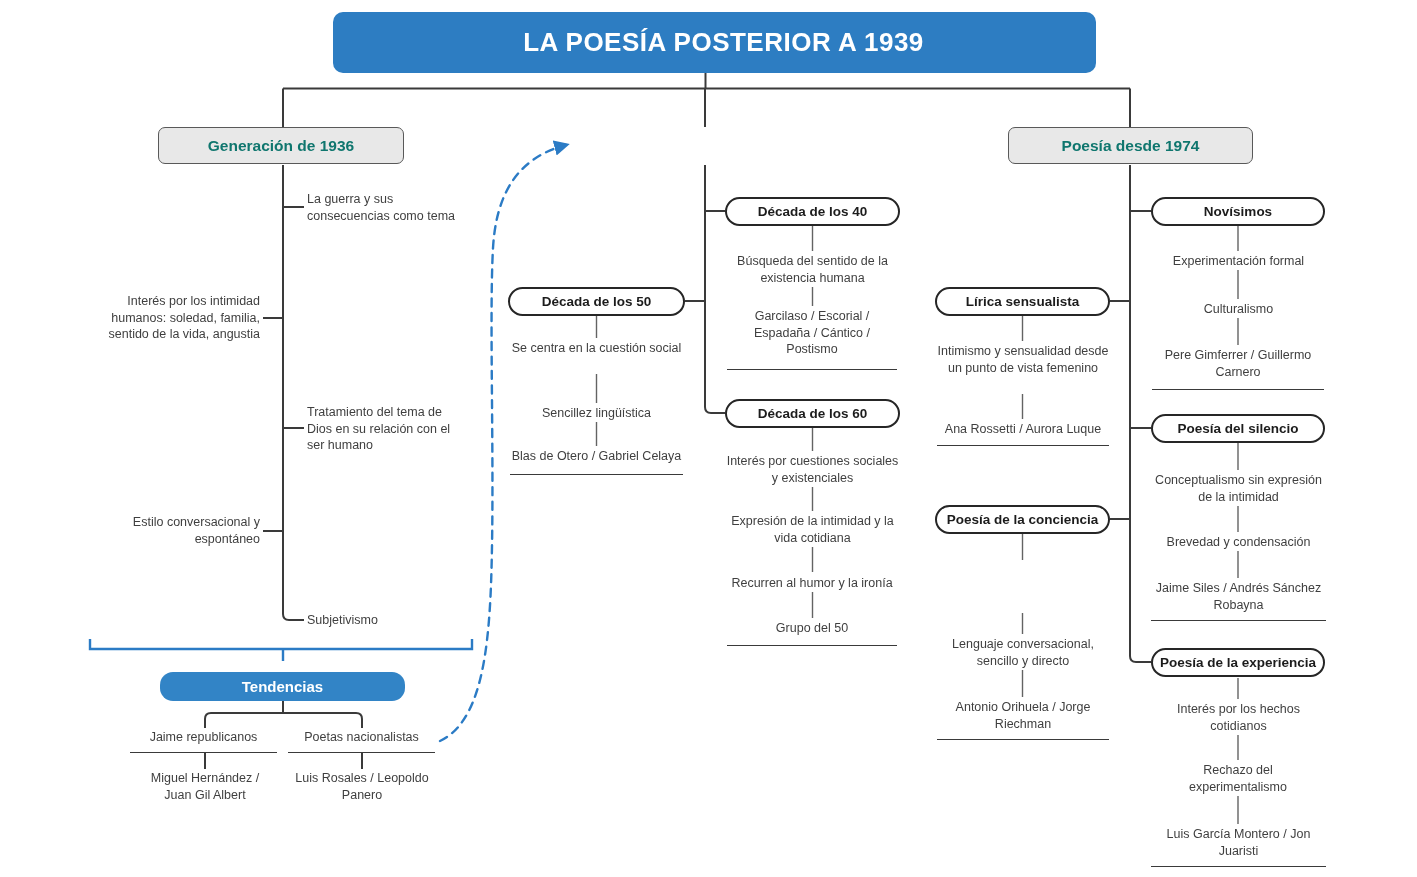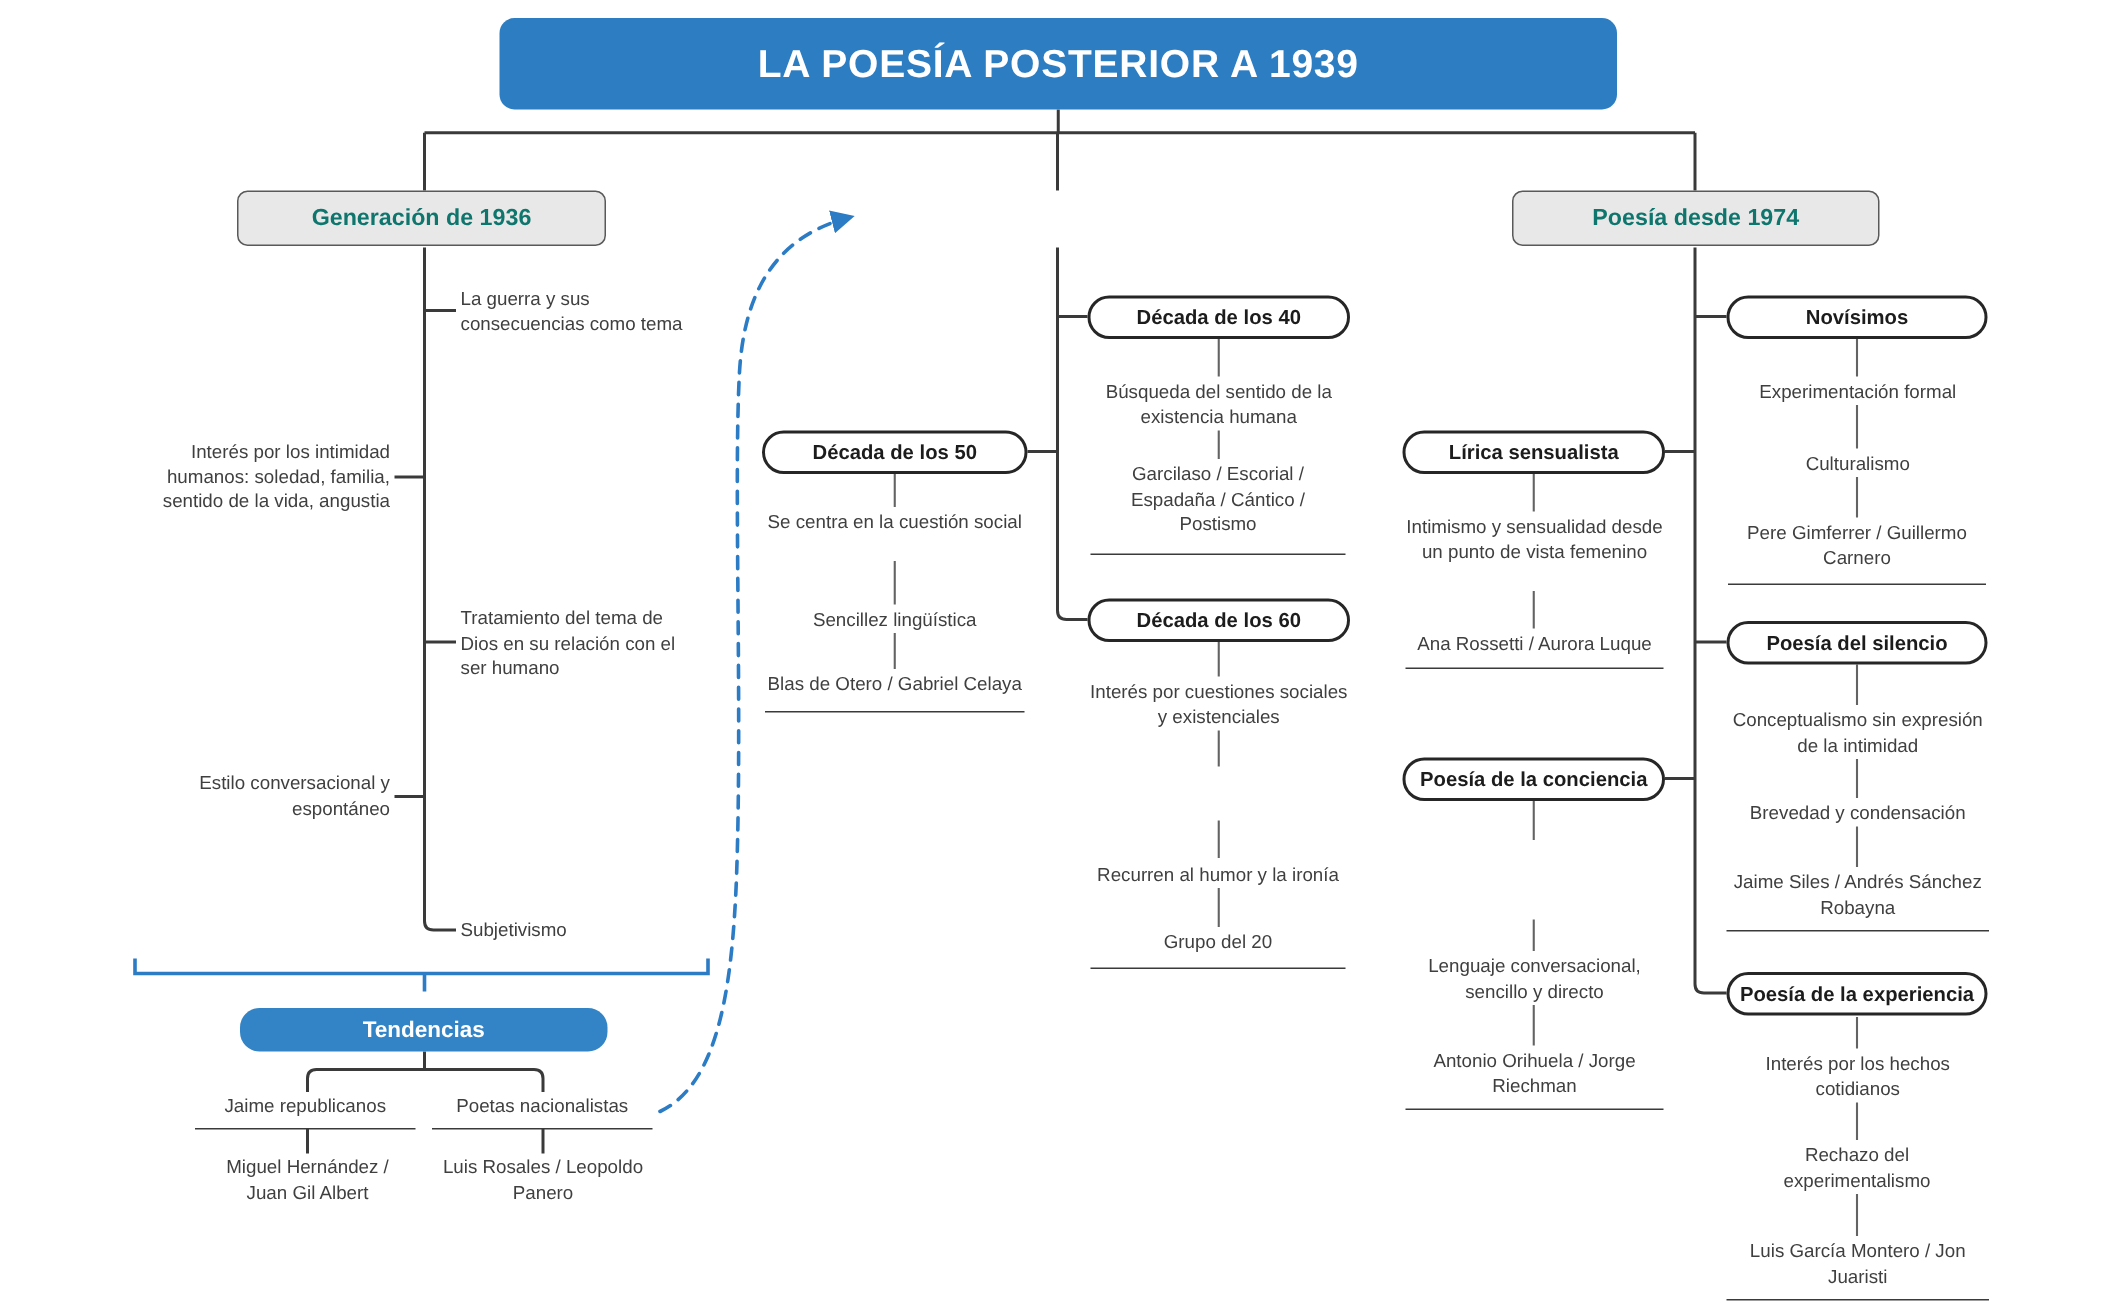--- a/index.html
+++ b/index.html
@@ -4,21 +4,21 @@
 <style>
   html,body{margin:0;padding:0;background:#ffffff;}
   #canvas{
     position:relative;width:1417px;height:877px;background:#ffffff;overflow:hidden;
     font-family:"Liberation Sans","DejaVu Sans",sans-serif;
   }
   #lines{position:absolute;left:0;top:0;width:1417px;height:877px;}
   .banner{
     position:absolute;left:333px;top:12px;width:745px;height:61px;
     background:#2d7dc2;border-radius:10px;display:flex;align-items:center;justify-content:center;
-    color:#ffffff;font-size:26px;font-weight:600;letter-spacing:.5px;
+    color:#ffffff;font-size:26px;font-weight:600;letter-spacing:.5px;padding-left:18px;
   }
   .header{
     position:absolute;height:37px;background:#e8e8e8;border:1.5px solid #595959;border-radius:7px;
     display:flex;align-items:center;justify-content:center;
     font-weight:bold;font-size:15.5px;color:#0f766e;box-sizing:border-box;
   }
   .pill{
     position:absolute;height:29px;background:#ffffff;border:2px solid #262626;border-radius:15px;
     display:flex;align-items:center;justify-content:center;
     font-weight:bold;font-size:13.5px;color:#1c1c1c;box-sizing:border-box;
@@ -123,22 +123,23 @@
   <div class="pill" style="left:725px;top:399px;width:175px;">Década de los 60</div>
 
   <div class="txt center" style="left:725px;top:253px;width:175px;">Búsqueda del sentido de la existencia humana</div>
   <div class="txt center leaf" style="left:727px;top:308px;width:170px;padding-bottom:11px;">Garcilaso / Escorial / Espadaña / Cántico / Postismo</div>
 
   <div class="txt center" style="left:508px;top:340px;width:177px;">Se centra en la cuestión social</div>
   <div class="txt center" style="left:508px;top:405px;width:177px;">Sencillez lingüística</div>
   <div class="txt center leaf" style="left:510px;top:448px;width:173px;padding-bottom:9px;">Blas de Otero / Gabriel Celaya</div>
 
   <div class="txt center" style="left:725px;top:453px;width:175px;">Interés por cuestiones sociales y existenciales</div>
+  <div class="txt center" style="left:725px;top:513px;width:175px;">Expresión de la intimidad y la vida cotidiana</div>
   <div class="txt center" style="left:722px;top:575px;width:180px;">Recurren al humor y la ironía</div>
-  <div class="txt center leaf" style="left:727px;top:620px;width:170px;padding-bottom:8px;">Grupo del 20</div>
+  <div class="txt center leaf" style="left:727px;top:620px;width:170px;padding-bottom:8px;">Grupo del 50</div>
 
   <div class="pill" style="left:1151px;top:197px;width:174px;">Novísimos</div>
   <div class="pill" style="left:935px;top:287px;width:175px;">Lírica sensualista</div>
   <div class="pill" style="left:1151px;top:414px;width:174px;">Poesía del silencio</div>
   <div class="pill" style="left:935px;top:505px;width:175px;">Poesía de la conciencia</div>
   <div class="pill" style="left:1151px;top:648px;width:174px;">Poesía de la experiencia</div>
 
   <div class="txt center" style="left:1151px;top:253px;width:175px;">Experimentación formal</div>
   <div class="txt center" style="left:1151px;top:301px;width:175px;">Culturalismo</div>
   <div class="txt center leaf" style="left:1152px;top:347px;width:172px;padding-bottom:9px;">Pere Gimferrer / Guillermo Carnero</div>

